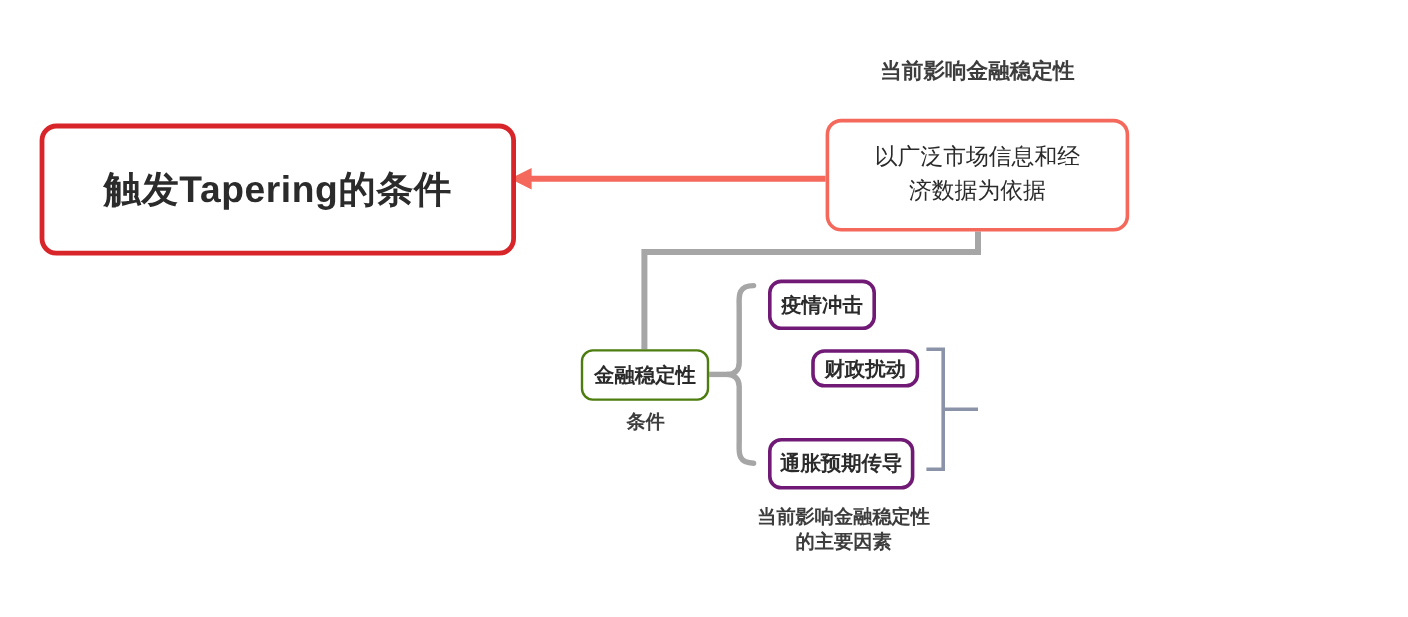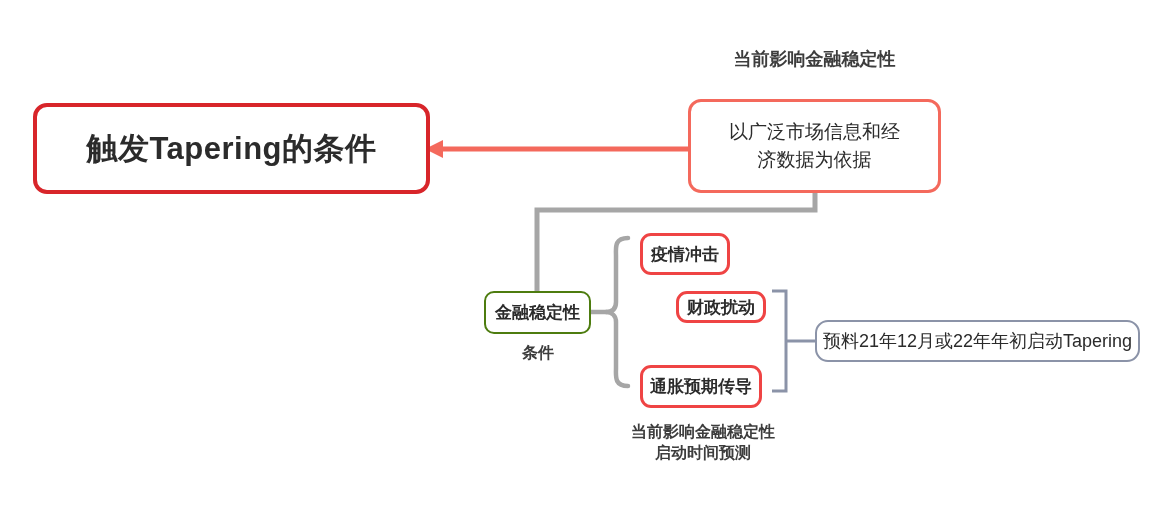--- a/index.html
+++ b/index.html
@@ -33,21 +33,21 @@
     justify-content: center;
     text-align: center;
     background: #ffffff;
     color: #262626;
   }
   
   .node-root {
     left: 33px;
     top: 103px;
     width: 397px;
-    height: 91px;
+    height: 110px;
     border: 4px solid #d8252a;
     border-radius: 14px;
     font-size: 31px;
     font-weight: bold;
     letter-spacing: 0.5px;
     color: #2b2b2b;
   }
   
   .node-principle {
     left: 688px;
@@ -87,21 +87,21 @@
     color: #2b2b2b;
   }
   .caption-core {
     left: 478px;
     top: 343px;
     width: 120px;
     font-size: 16px;
   }
   
   .node-factor {
-    border: 3px solid #ef4444;
+    border: 3px solid #701a75;
     border-radius: 11px;
     font-size: 17px;
     font-weight: bold;
     color: #2b2b2b;
   }
   .factor-0 { left: 640px; top: 233px; width: 90px;  height: 42px; }
   .factor-1 { left: 676px; top: 291px; width: 90px;  height: 32px; }
   .factor-2 { left: 640px; top: 365px; width: 122px; height: 43px; }
 
   .caption-factors {
@@ -177,18 +177,17 @@
   <div class="caption caption-core">
     <div>条件</div>
   </div>
 
   <div class="node node-factor factor-0">疫情冲击</div>
   <div class="node node-factor factor-1">财政扰动</div>
   <div class="node node-factor factor-2">通胀预期传导</div>
 
   <div class="caption caption-factors">
     <div>当前影响金融稳定性</div>
-    <div>启动时间预测</div>
+    <div>的主要因素</div>
   </div>
 
-  <div class="node node-forecast">预料21年12月或22年年初启动Tapering</div>
 
 </div>
 
 </body></html>

